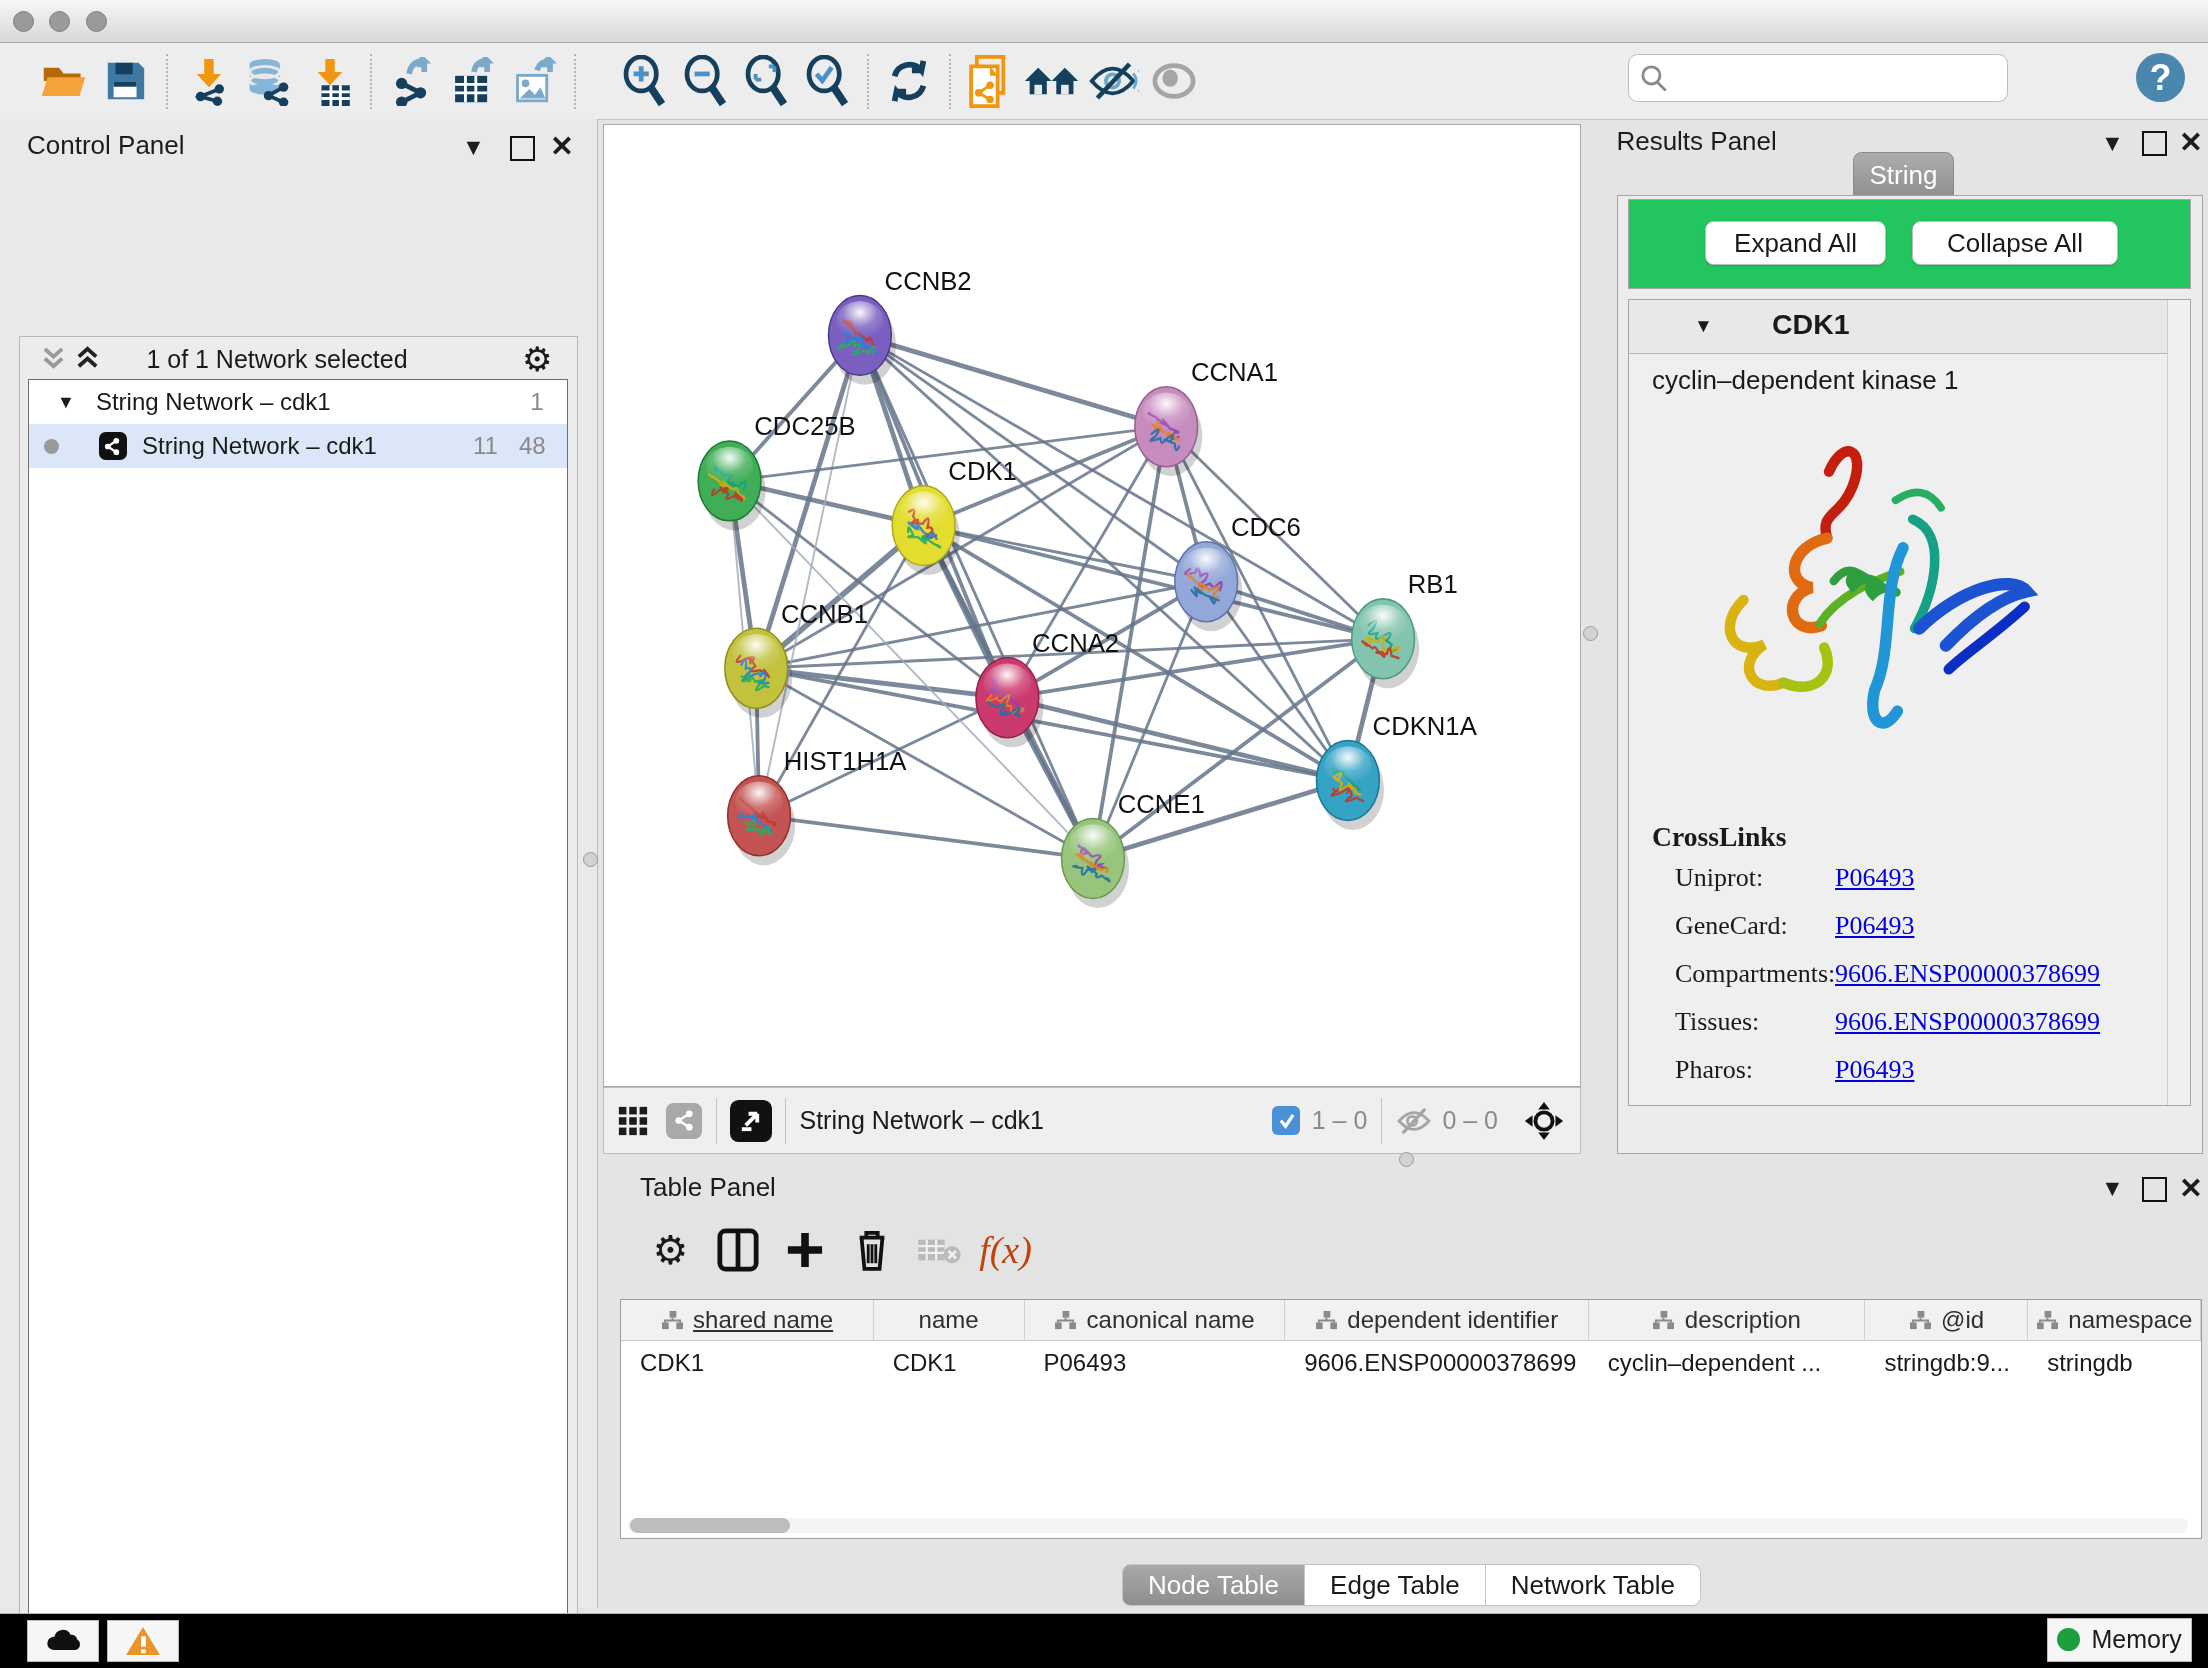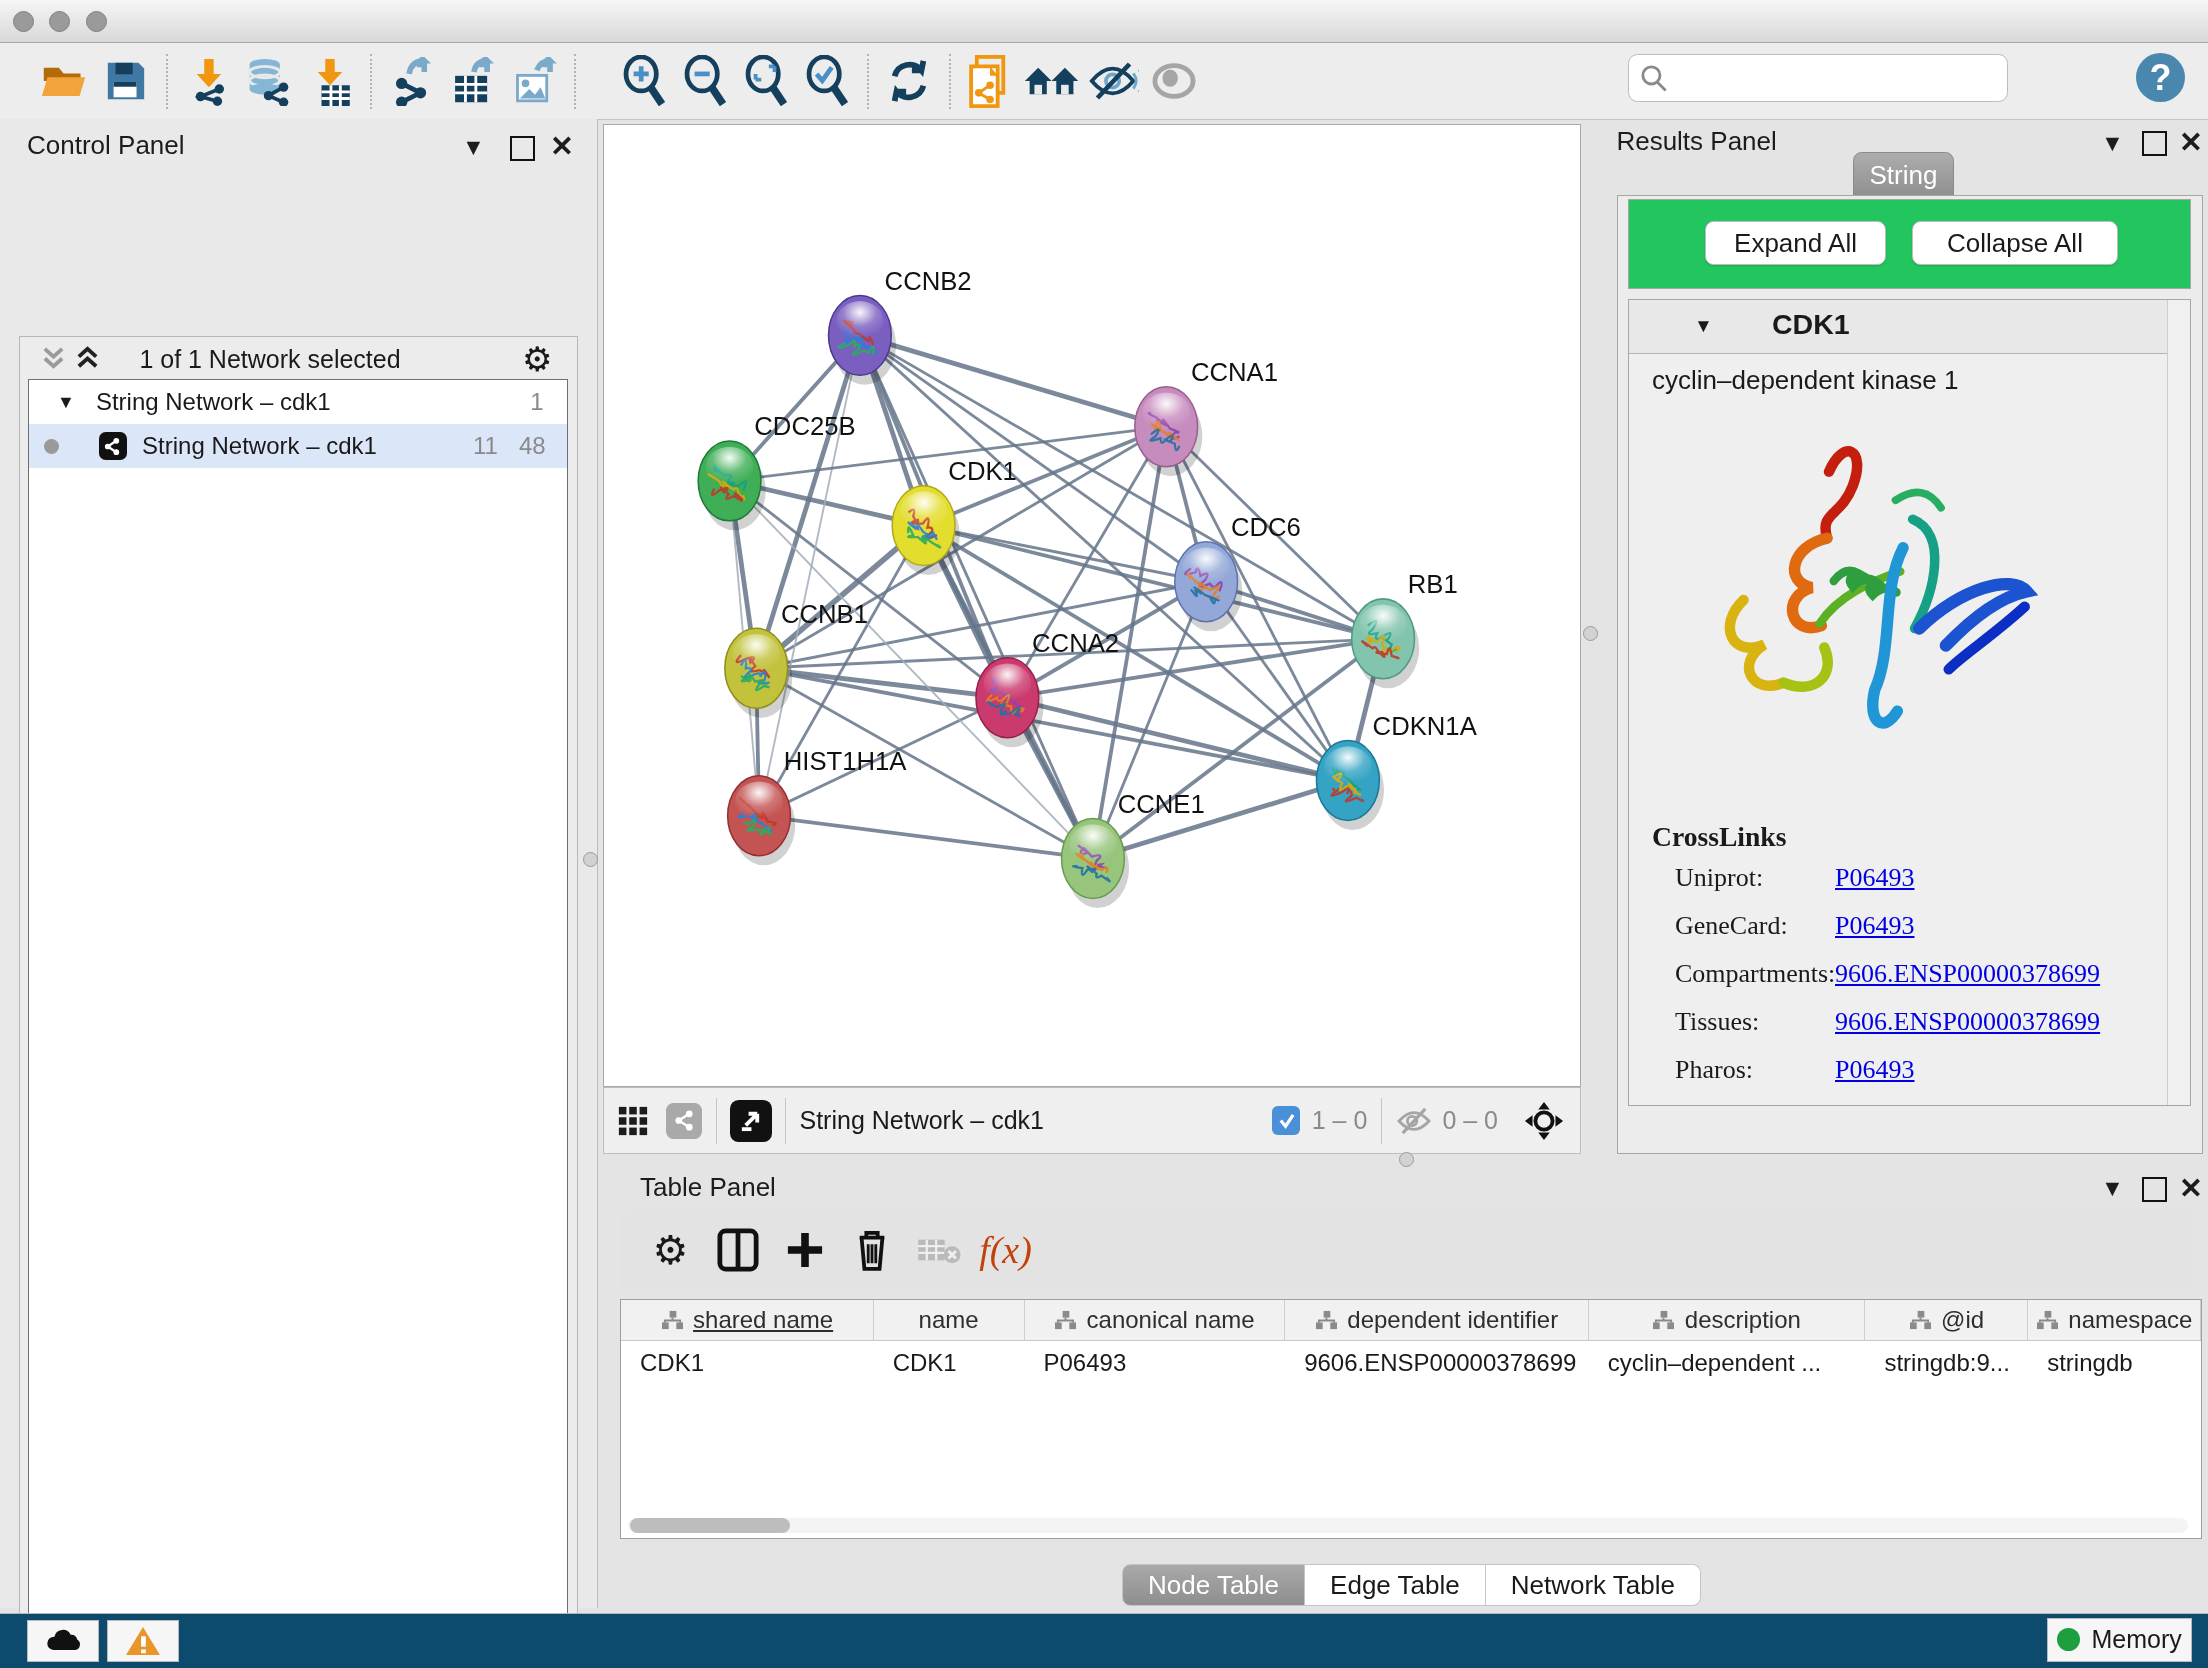--- a/index.html
+++ b/index.html
@@ -63,21 +63,21 @@
   .td{font-size:24px;display:flex;align-items:center;padding-left:19px;box-sizing:border-box;
       overflow:hidden;white-space:nowrap;}
   .hscroll{left:628px;top:1518px;width:1560px;height:15px;background:#f4f4f4;border-radius:7.6px;}
   .hthumb{left:630px;top:1518px;width:160px;height:15px;background:#bdbdbd;border-radius:7.6px;}
   .btabs{left:1122px;top:1552px;height:42px;display:flex;margin-top:12px;}
   .btab{height:42px;font-size:26px;display:flex;align-items:center;justify-content:center;
         background:#fff;border:1px solid #c4c4c4;border-left:none;box-sizing:border-box;padding:0 25px;}
   .btab.sel{background:linear-gradient(#a9a9a9,#8e8e8e);color:#fff;border-radius:8.6px 0 0 8.6px;border-left:1px solid #c4c4c4;}
   .btab.last{border-radius:0 8.6px 8.6px 0;}
   
-  .statusbar{left:0;top:1613px;width:2208px;height:55px;background:#0c4a6e;border-top:1px solid #b5b5b5;}
+  .statusbar{left:0;top:1613px;width:2208px;height:55px;background:#000000;border-top:1px solid #b5b5b5;}
   .stbtn{width:70px;height:40px;background:#f6f6f6;border:1.9px solid #b9b9b9;display:flex;
          align-items:center;justify-content:center;}
   .membtn{width:143px;height:42px;background:#f6f6f6;border:1.9px solid #b9b9b9;display:flex;
           align-items:center;justify-content:center;gap:11.4px;font-size:25px;}
   .dotgreen{width:23px;height:23px;border-radius:50%;background:#1d9e3f;}
   svg{display:block;}
 </style>
 </head>
 <body>
 
@@ -284,21 +284,21 @@
     <span class="abs" style="left:21px;top:7.6px">
       <svg width="25" height="27" viewBox="0 0 26 28">
           <path d="M4 4 l9 8 9-8 M4 14 l9 8 9-8" stroke="#9a9a9a" stroke-width="4" fill="none"></path>
         </svg>
       </span>
     <span class="abs" style="left:55px;top:7.6px">
       <svg width="25" height="27" viewBox="0 0 26 28">
           <path d="M4 12 l9-8 9 8 M4 22 l9-8 9 8" stroke="#222" stroke-width="4" fill="none"></path>
         </svg>
       </span>
-    <div class="abs" style="left:98px;top:7.6px;width:304px;text-align:center;font-size:25px">1 of 1 Network selected</div>
+    <div class="abs" style="left:105px;top:7.6px;width:304px;text-align:center;font-size:25px">1 of 1 Network selected</div>
     <span class="abs" style="left:502px;top:1.9px;font-size:34px">⚙</span>
     <div class="abs listbox">
       <div class="listrow">
         <span style="margin-left:28.5px;font-size:18px">▼</span>
         <span style="margin-left:21px">String Network – cdk1</span>
         <span style="margin-left:auto;margin-right:23px;color:#8a8a8a">1</span>
       </div>
       <div class="listrow sel">
         <span style="margin-left:15px;width:15px;height:15px;border-radius:50%;background:#9a9a9a"></span>
         <span class="badge" style="margin-left:40px">

